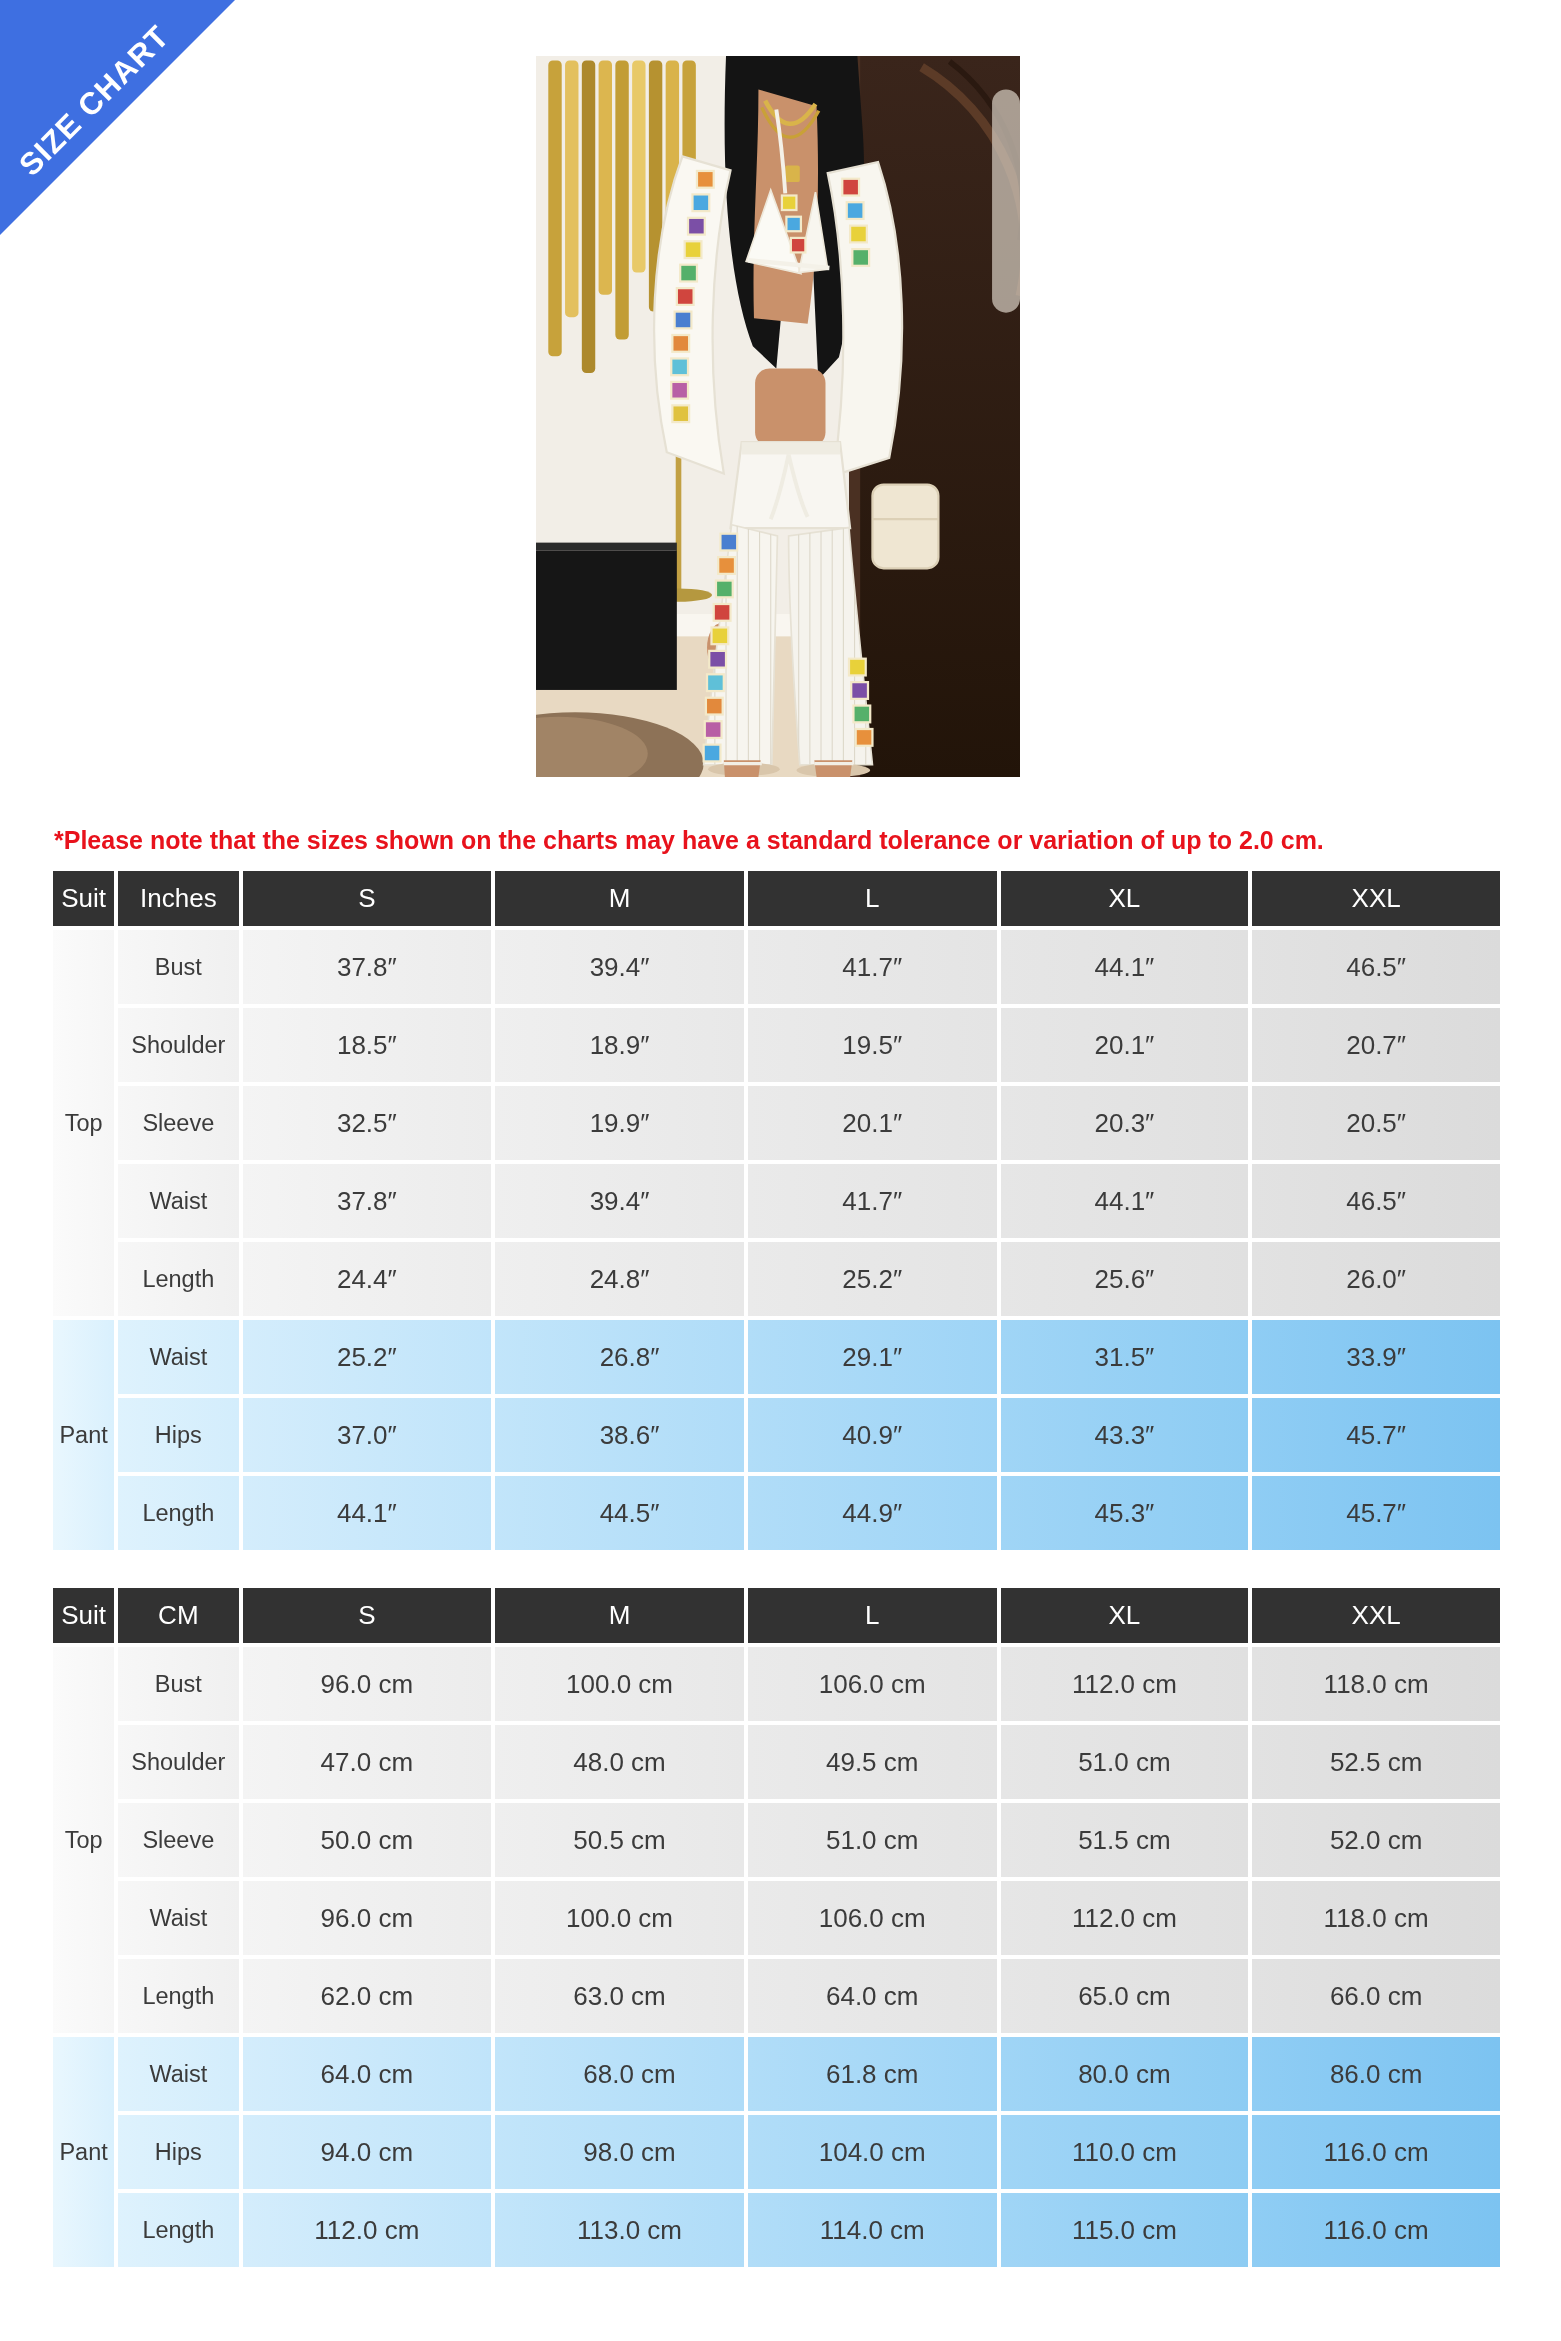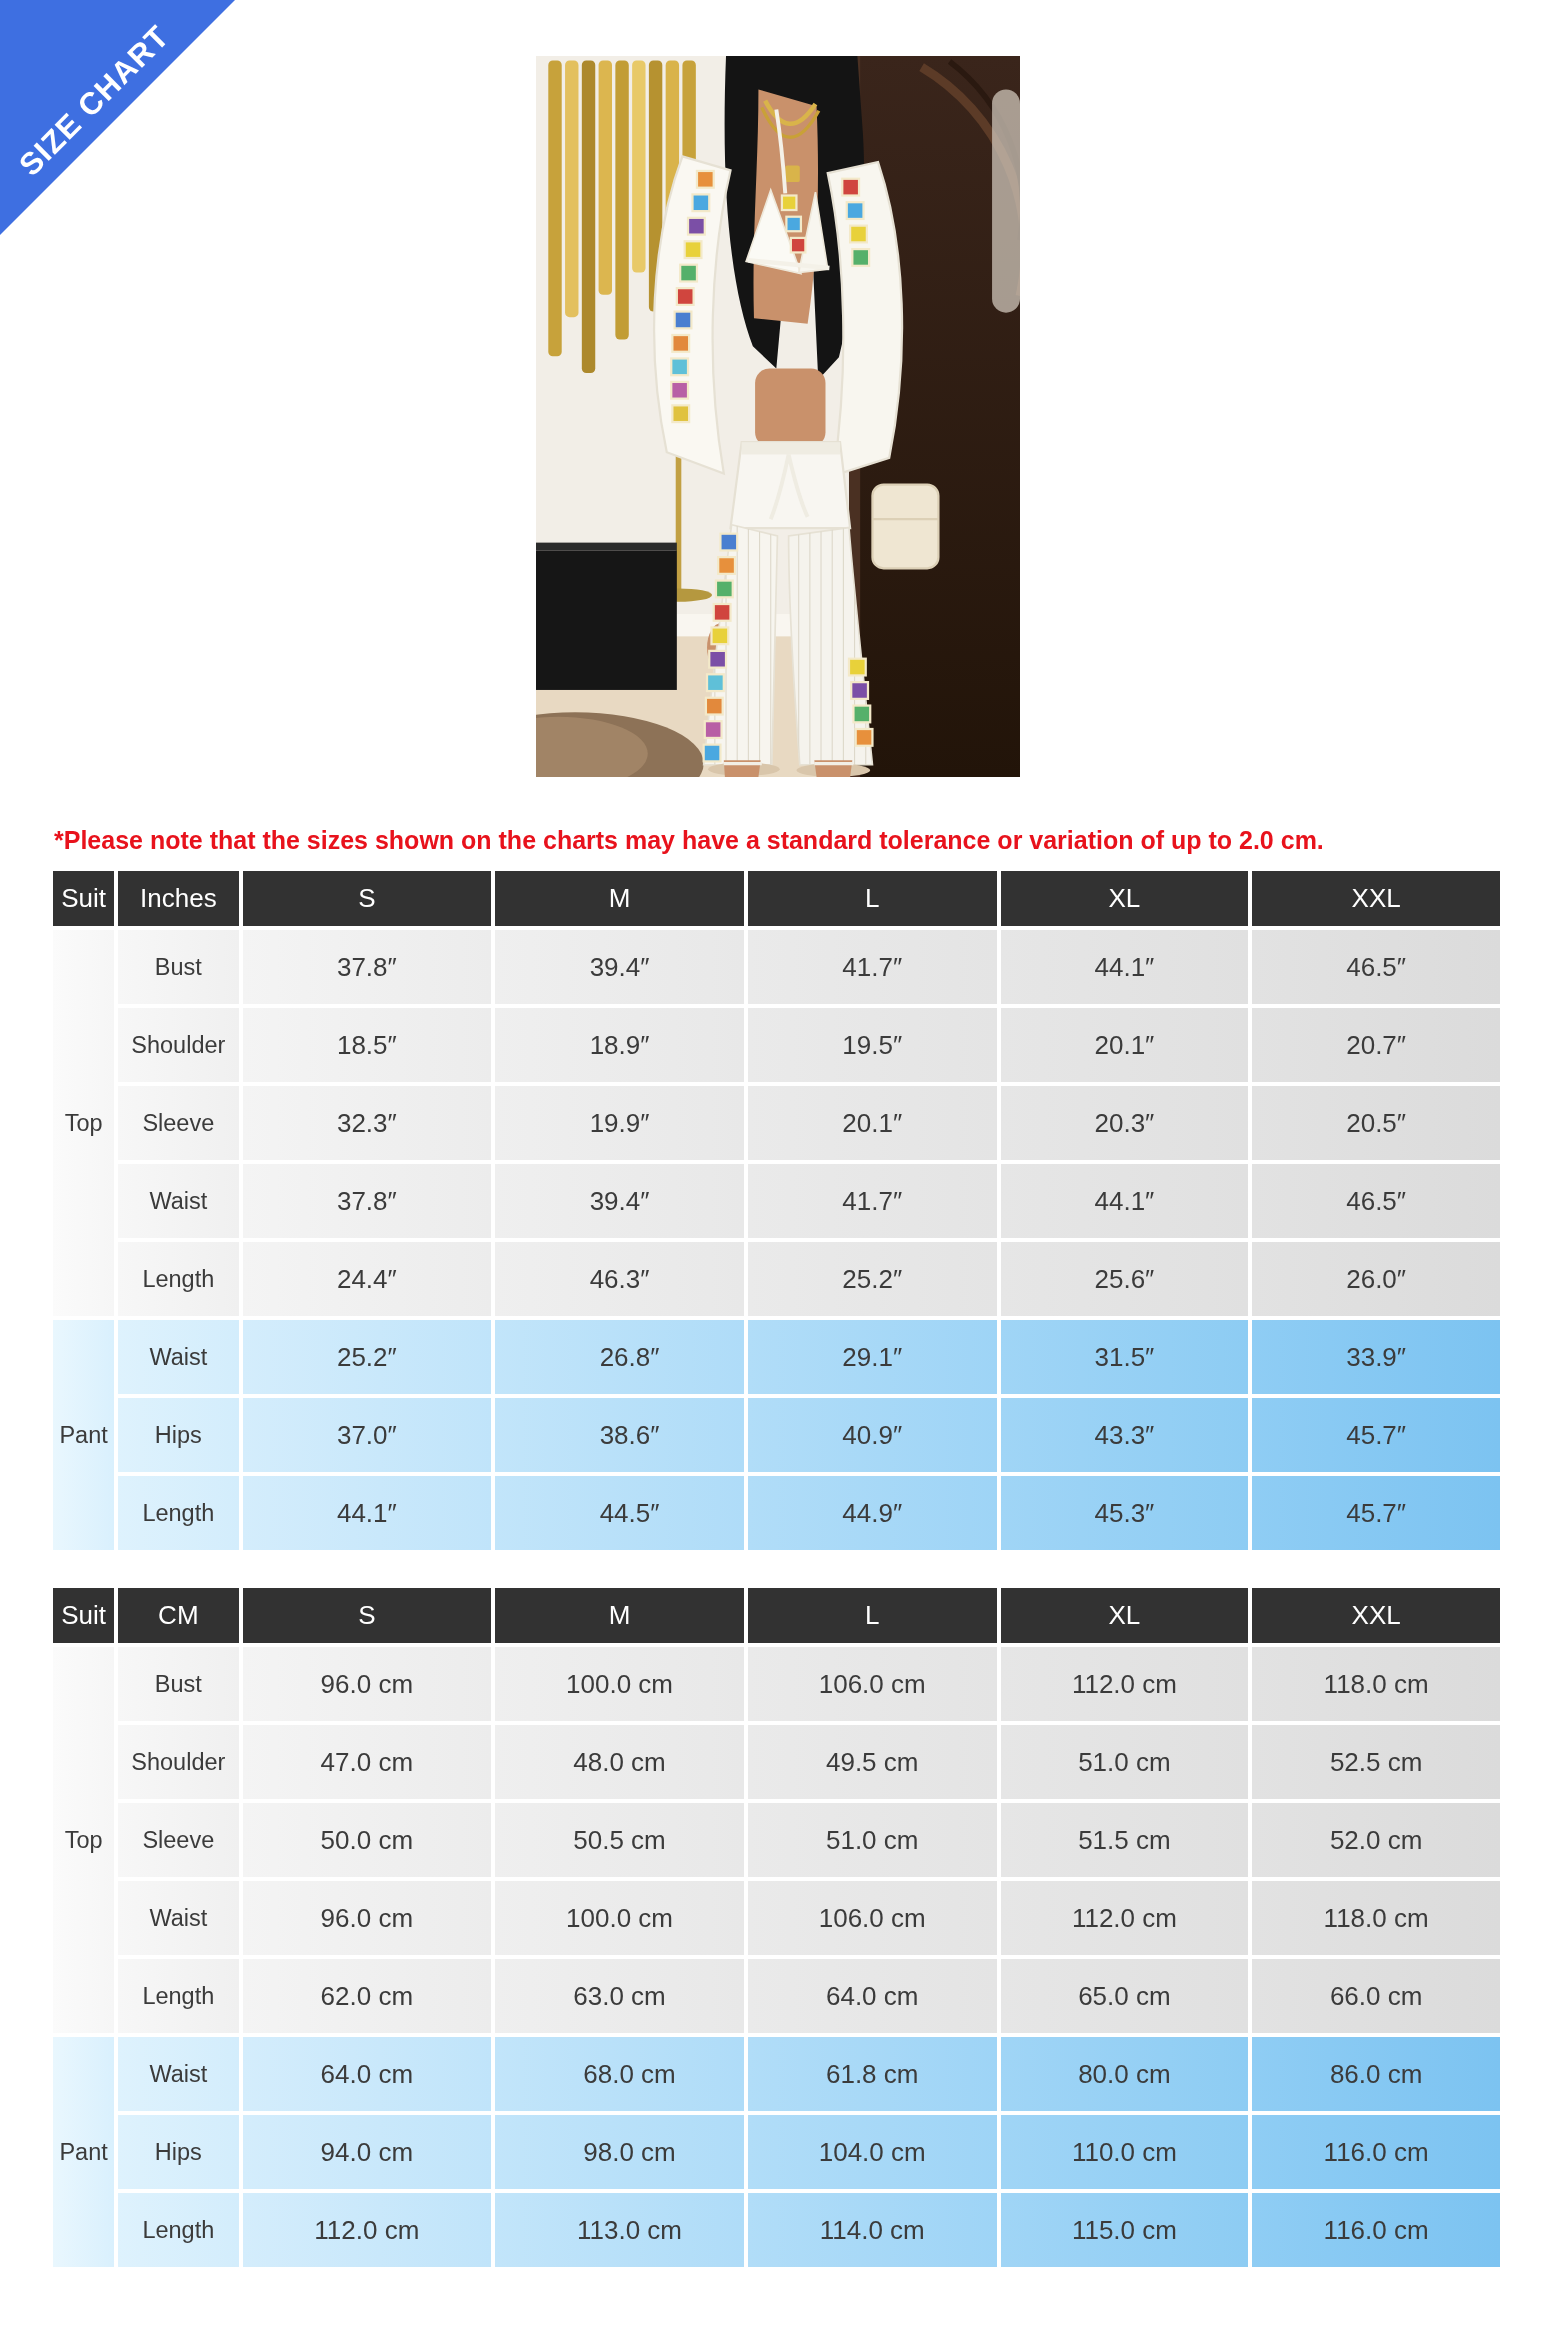--- a/index.html
+++ b/index.html
@@ -233,38 +233,38 @@
       <tr class="gray">
         <td class="lbl">Shoulder</td>
         <td class="val v1">18.5″</td>
         <td class="val v2">18.9″</td>
         <td class="val v3">19.5″</td>
         <td class="val v4">20.1″</td>
         <td class="val v5">20.7″</td>
       </tr>
       <tr class="gray">
         <td class="lbl">Sleeve</td>
-        <td class="val v1">32.3″</td>
+        <td class="val v1">32.5″</td>
         <td class="val v2">19.9″</td>
         <td class="val v3">20.1″</td>
         <td class="val v4">20.3″</td>
         <td class="val v5">20.5″</td>
       </tr>
       <tr class="gray">
         <td class="lbl">Waist</td>
         <td class="val v1">37.8″</td>
         <td class="val v2">39.4″</td>
         <td class="val v3">41.7″</td>
         <td class="val v4">44.1″</td>
         <td class="val v5">46.5″</td>
       </tr>
       <tr class="gray">
         <td class="lbl">Length</td>
         <td class="val v1">24.4″</td>
-        <td class="val v2">46.3″</td>
+        <td class="val v2">24.8″</td>
         <td class="val v3">25.2″</td>
         <td class="val v4">25.6″</td>
         <td class="val v5">26.0″</td>
       </tr>
       <tr class="blue">
         <td rowspan="3" class="suit pant">Pant</td>
         <td class="lbl">Waist</td>
         <td class="val v1">25.2″</td>
         <td class="val v2">26.8″</td>
         <td class="val v3">29.1″</td>

